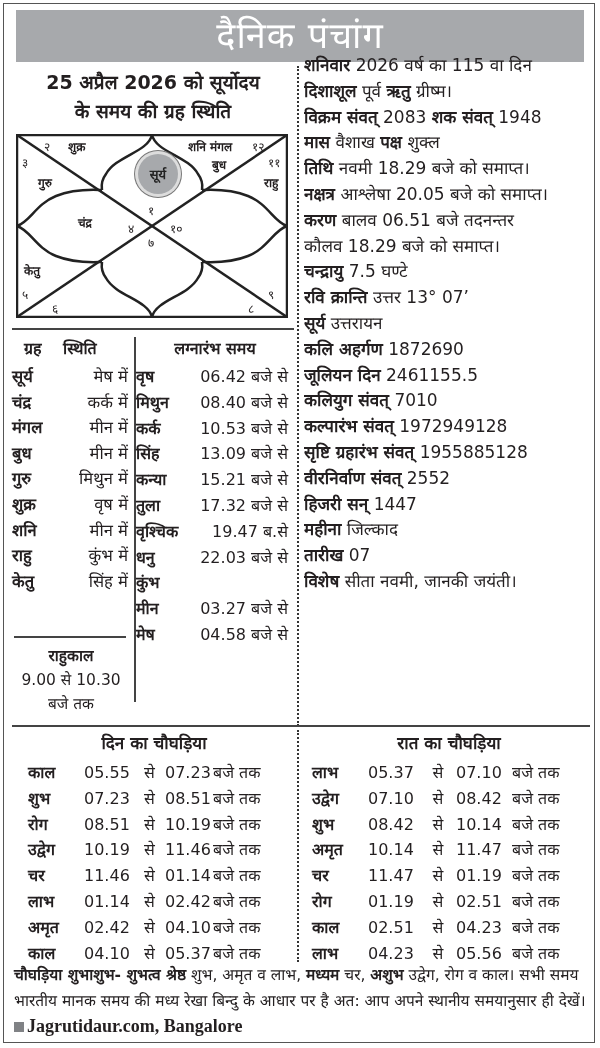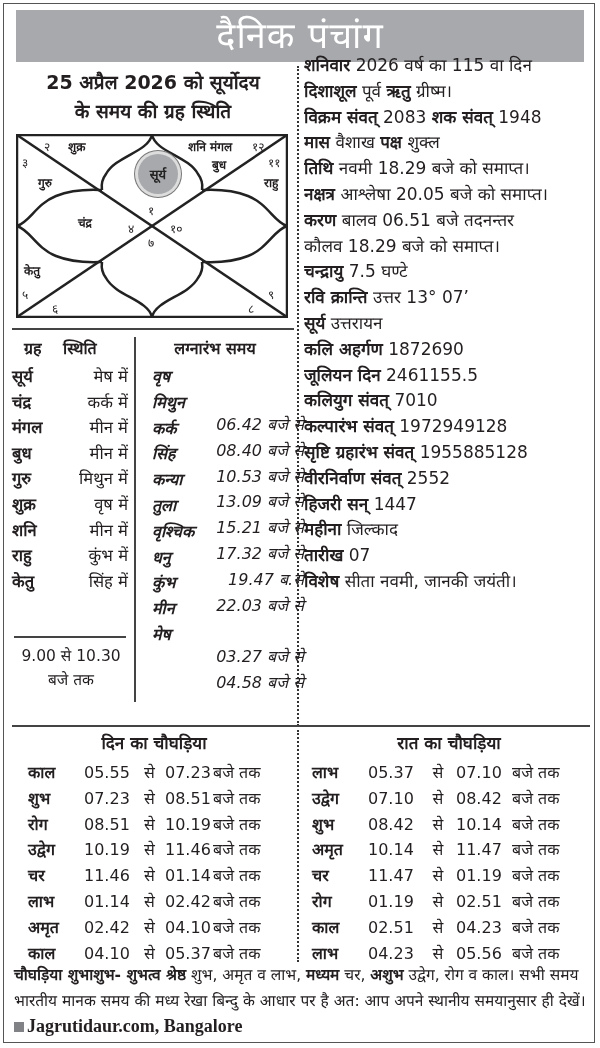--- a/index.html
+++ b/index.html
@@ -16,24 +16,24 @@
   .sun{position:absolute;left:122px;top:20px;width:40px;height:40px;border-radius:50%;background:#a7a9ac;box-shadow:0 0 0 3px #ddd,0 0 0 4px #777;display:flex;align-items:center;justify-content:center;font-size:13px;font-weight:bold;color:#222;}
   .rt{position:absolute;left:304px;width:290px;font-size:17px;line-height:25.8px;}
   .rt b{font-weight:bold;}
   .rt .row{white-space:nowrap;overflow:hidden;}
   .ghead{position:absolute;left:12px;top:337px;width:118px;font-weight:bold;font-size:16px;}
   .ghead span{display:inline-block;}
   .grah{position:absolute;left:12px;top:364px;width:116px;font-size:16.5px;}
   .grah .row{display:flex;justify-content:space-between;height:25.6px;line-height:25.6px;}
   .grah .row b{font-weight:bold;}
   .lhead{position:absolute;left:140px;top:337px;width:150px;text-align:center;font-weight:bold;font-size:16px;}
-  .lagna{position:absolute;left:152px;top:364px;width:152px;font-size:16px;font-style:italic;}
+  .lagna{position:absolute;left:136px;top:364px;width:152px;font-size:16px;}
   .lagna .row{display:flex;height:25.8px;line-height:25.8px;white-space:nowrap;}
   .lagna .row b{width:54px;display:inline-block;}
-  .lagna .row .t{flex:1;text-align:right;margin-top:48px;}
+  .lagna .row .t{flex:1;text-align:right;}
   .vbar{position:absolute;left:134px;top:337px;width:2px;height:365px;background:#444;}
   .rahu{position:absolute;left:12px;top:644px;width:118px;text-align:center;font-size:15.5px;line-height:24px;}
   .rahu .h{font-weight:bold;}
   .chog-h{position:absolute;top:731px;text-align:center;font-size:17px;font-weight:bold;}
   .chog{position:absolute;top:760px;font-size:16px;}
   .chog .row{display:flex;height:25.8px;line-height:25.8px;white-space:nowrap;}
   .chog .row b{display:inline-block;width:56px;}
   .chog .row span{display:inline-block;}
   .foot{position:absolute;left:14px;top:963px;width:576px;font-size:15.5px;line-height:25.5px;}
   .foot b{font-weight:bold;}
@@ -161,20 +161,21 @@
     </div>
   <div class="row">
       <b>केतु</b>
       <span>सिंह में</span>
     </div>
 </div>
 
 <div class="hline" style="left:14px;top:636px;width:112px;"></div>
 
 <div class="rahu">
+  <div class="h">राहुकाल</div>
   <div>9.00 से 10.30</div>
   <div>बजे तक</div>
 </div>
 
 <div class="vbar"></div>
 
 <div class="lhead">लग्नारंभ समय</div>
 <div class="lagna">
   <div class="row">
       <b>वृष</b>

